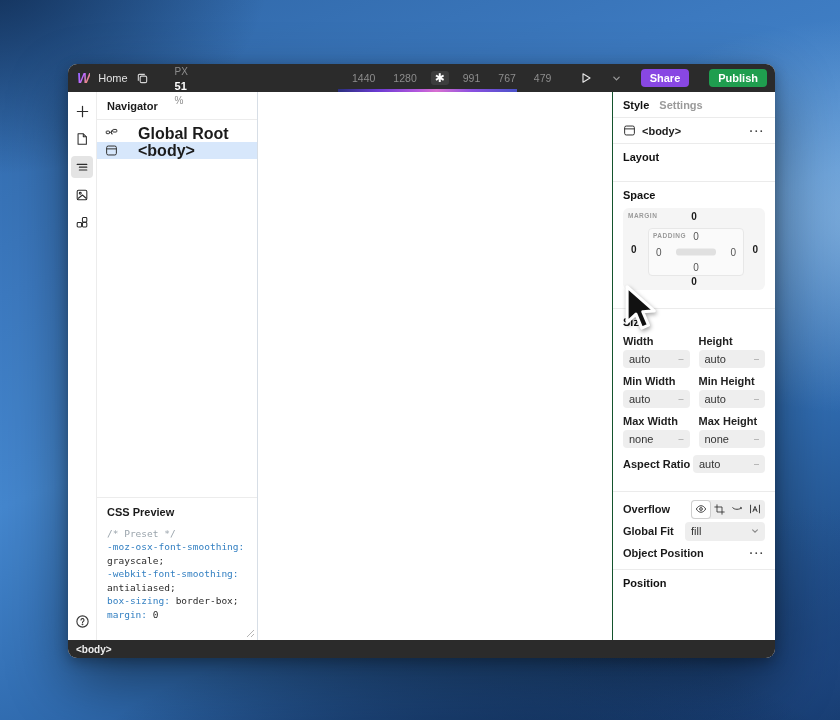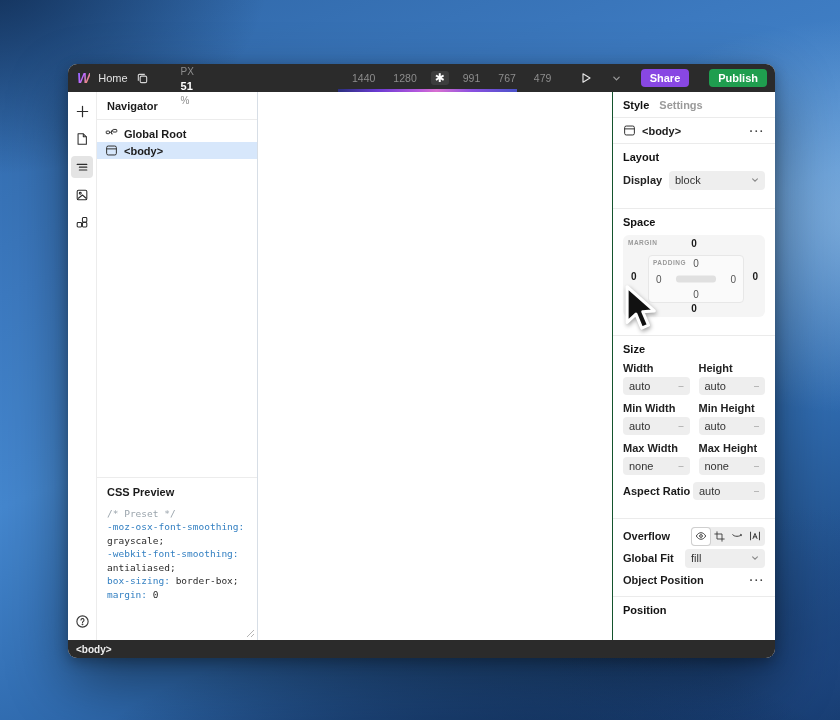--- a/index.html
+++ b/index.html
@@ -45,24 +45,24 @@
   
   .main{ flex:1; display:flex; min-height:0; background:#fff;border-radius:25px; }
   .rail{ width:28px; flex:0 0 28px; display:flex; flex-direction:column; align-items:center; padding-top:8px; gap:6px; }
   .rail-item{ width:22px; height:22px; display:flex; align-items:center; justify-content:center; border-radius:4px; color:#2c2c2c; }
   .rail-item.sel{ background:#e4e4e4; }
   .rail-spacer{ flex:1; }
   .rail-help{ margin-bottom:8px; }
   .nav-panel{ width:162px; flex:0 0 162px; border-left:1px solid #ececec; border-right:1px solid #d7dee6; display:flex; flex-direction:column; position:relative; }
   .nav-header{ padding:8px 10px 7px; font-size:11px; font-weight:700; color:#1b1b1b; border-bottom:1px solid #ececec; }
   .nav-items{ padding-top:5px; }
-  .nav-item{ display:flex; align-items:center; gap:6px; padding:3px 8px; font-size:11px; font-weight:700; color:#1b1b1b; height:17px; }
+  .nav-item{ display:flex; align-items:center; gap:20px; padding:3px 8px; font-size:16px; font-weight:700; color:#1b1b1b; height:17px; }
   .nav-item.sel{ background:#d7e7fb; }
   .nav-flex{ flex:1; }
-  .css-preview{ border-top:1px solid #ececec; padding:8px 10px 6px; height:163px; position:relative; }
+  .css-preview{ border-top:1px solid #ececec; padding:8px 10px 6px; height:143px; position:relative; }
   .css-title{ font-size:11px; font-weight:700; color:#1b1b1b; margin-bottom:9px; }
   .code{ font-family:"DejaVu Sans Mono", monospace; font-size:9.5px; line-height:1.42; color:#2b2b2b; }
   .code .cm{ color:#9aa4ac; }
   .code .pr{ color:#3480c2; }
   .resize-handle{ position:absolute; right:2px; bottom:2px; color:#b5b5b5; }
   .canvas{ flex:1; background:#fff; }
   
   .rpanel{ width:163px; flex:0 0 163px; border-left:1px solid #14532d; overflow:hidden; font-size:11px; color:#1b1b1b; }
   .sect{ border-bottom:1px solid #ebebeb; }
   .tabs{ display:flex; gap:10px; padding:7px 10px; align-items:center; height:26px; }
@@ -120,21 +120,21 @@
       <span class="home">Home</span>
       <span class="icon-btn">
         <svg width="13" height="13" viewBox="0 0 14 14" fill="none" stroke="#d6d6d6" stroke-width="1.2">
           <rect x="4.5" y="4.5" width="7" height="7" rx="1.5"></rect>
             <path d="M9.5 2.5h-6a1 1 0 0 0-1 1v6"></path>
         </svg>
       </span>
       <span class="dims">
         <b>992</b>
         <span>PX</span>
-        <b style="margin-left:6px">51</b>
+        <b style="margin-left:0">51</b>
         <span>%</span>
       </span>
     </div>
     <div class="tb-center">
       <span class="bp">1440</span>
       <span class="bp">1280</span>
       <span class="bp sel">✱</span>
       <span class="bp">991</span>
       <span class="bp">767</span>
       <span class="bp">479</span>
@@ -253,31 +253,20 @@
             <rect x="2" y="2.5" width="12" height="11" rx="2"></rect>
             <path d="M2 6h12"></path>
           </svg>
         <span class="sel-name">&lt;body&gt;</span>
         <span class="dots">···</span>
       </div>
 
 
       <div class="sect pad-sect">
         <div class="sect-title">Layout</div>
-        <div class="row">
-          <span class="lbl">Display</span>
-          <span class="select">
-            <span>block</span>
-            <span class="chev">
-              <svg width="8" height="8" viewBox="0 0 10 10" fill="none" stroke="#8a8a8a" stroke-width="1.4" stroke-linecap="round">
-                  <path d="M2 3.5 L5 6.5 L8 3.5"></path>
-                </svg>
-            </span>
-          </span>
-        </div>
       </div>
 
       <div class="sect pad-sect">
         <div class="sect-title">Space</div>
         <div class="space-widget">
           <span class="mlabel">MARGIN</span>
           <span class="mv" style="left:50%;top:3px;transform:translateX(-50%)">0</span>
           <span class="mv" style="left:50%;bottom:3px;transform:translateX(-50%)">0</span>
           <span class="mv" style="left:8px;top:50%;transform:translateY(-50%)">0</span>
           <span class="mv" style="right:7px;top:50%;transform:translateY(-50%)">0</span>

